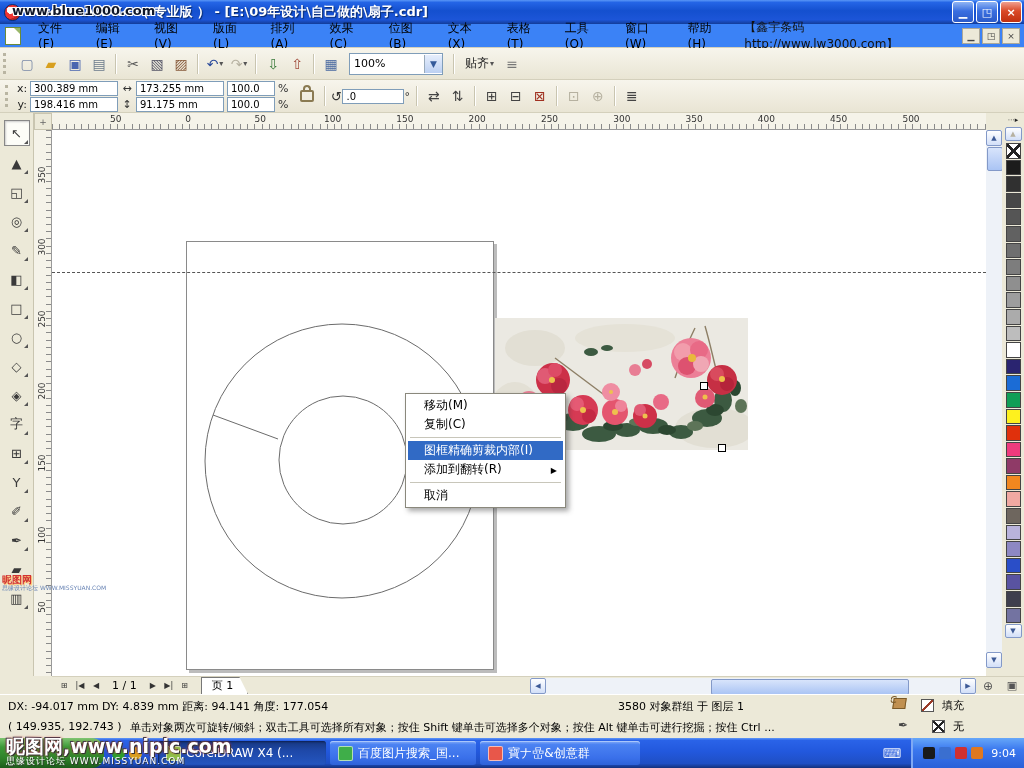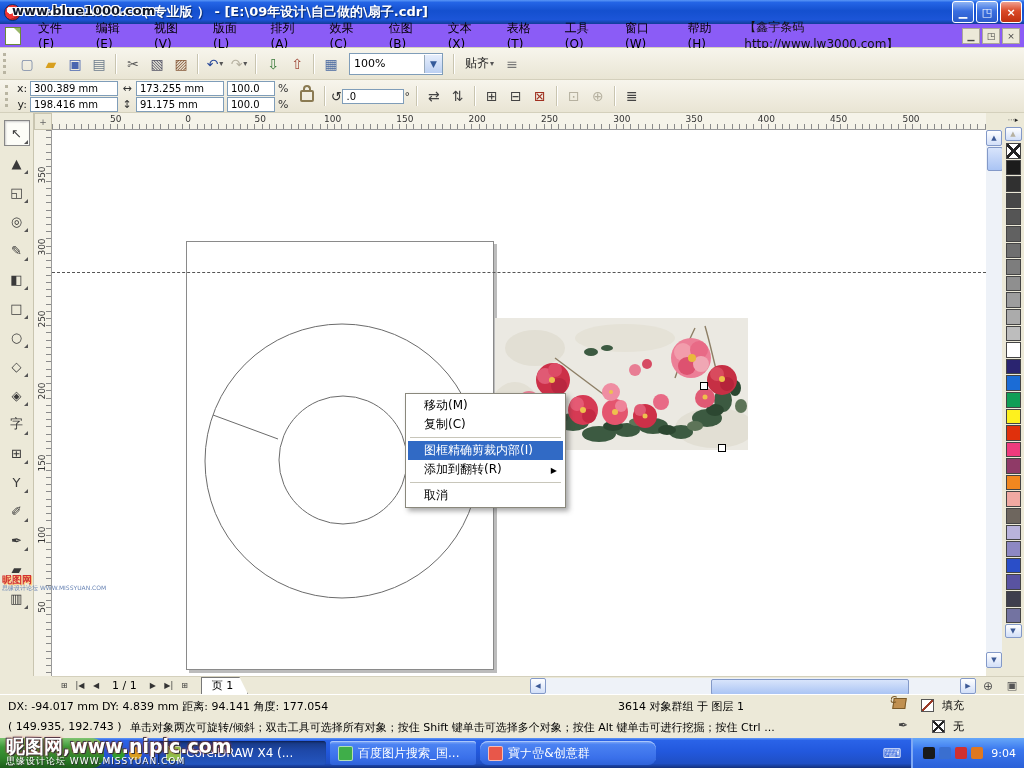--- a/index.html
+++ b/index.html
@@ -12,21 +12,21 @@
   #app-icon{width:15px;height:15px;border-radius:50%;margin-right:4px;flex:none;
     background:radial-gradient(circle at 35% 35%,#fff 0 25%,#e33 26% 60%,#b22 61%);border:1px solid #0a2a6a}
   #title-text{flex:1;font-size:13px;text-shadow:1px 1px 1px #0a2a6a;white-space:nowrap;overflow:hidden}
   .winbtn{width:20px;height:20px;margin-right:2px;border:1px solid #fff;border-radius:3px;flex:none;
     display:flex;align-items:center;justify-content:center;color:#fff;font-size:11px;
     background:linear-gradient(180deg,#8fb4f4,#3a6fe0 45%,#2a5ac8)}
   .winbtn.close{background:linear-gradient(180deg,#f0a090,#da4a28 45%,#c03010)}
   #tb-watermark{position:absolute;left:12px;top:3px;color:#0f172a;font-size:13px;font-weight:bold;
     text-shadow:1px 1px 0 #fff,-1px -1px 0 #fff,1px -1px 0 #fff,-1px 1px 0 #fff;z-index:50}
   
-  #menubar{position:absolute;left:0;top:24px;width:1024px;height:24px;background:#8b5cf6;
+  #menubar{position:absolute;left:0;top:24px;width:1024px;height:24px;background:#3b82f6;
     border-bottom:1px solid #d4d0bc;display:flex;align-items:center;box-sizing:border-box;padding-left:3px}
   #doc-icon{width:14px;height:16px;background:#fff;border:1px solid #6a8a3a;margin:0 8px 0 2px;position:relative;flex:none}
   #doc-icon::after{content:"";position:absolute;right:0;top:0;border:3px solid #9ab86a;border-left-color:transparent;border-bottom-color:transparent}
   .menu-item{padding:3px 9px;color:#000;cursor:default}
   #menu-promo{margin-left:6px;color:#111}
   #mdi-btns{margin-left:auto;display:flex;margin-right:4px}
   .mdibtn{width:16px;height:14px;border:1px solid #aca899;background:#ece9d8;margin-left:2px;
     display:flex;align-items:center;justify-content:center;font-size:9px;color:#444}
   
   .bar{position:absolute;left:0;width:1024px;background:linear-gradient(180deg,#f7f5ec,#e9e5d4);
@@ -517,21 +517,21 @@
       <div class="sthumb" style="position:absolute;left:165px;top:1px;width:196px;height:14px"></div>
     </div>
     <div class="sbtn" style="width:16px;height:16px">▶</div>
   </div>
   <div class="navbtn" style="position:absolute;left:928px;font-size:12px;color:#555">⊕</div>
   <div class="navbtn" style="position:absolute;left:952px;font-size:11px;color:#555">▣</div>
 </div>
 
 <div id="statusbar">
   <div class="stx" style="left:8px;top:4px">DX: -94.017 mm DY: 4.839 mm 距离: 94.141 角度: 177.054</div>
-  <div class="stx" style="left:618px;top:4px">3614 对象群组 于 图层 1</div>
+  <div class="stx" style="left:618px;top:4px">3580 对象群组 于 图层 1</div>
   <div class="indic" style="right:118px;top:3px">
     <div id="bucket-icon"></div>
   </div>
   <div class="indic" style="right:60px;top:3px">
     <div class="ind-swatch fillslash"></div>
     <span>填充</span>
   </div>
   <div class="stx" style="left:8px;top:25px">( 149.935, 192.743 )</div>
   <div class="stx" style="left:130px;top:25px;max-width:680px;overflow:hidden">单击对象两次可旋转/倾斜；双击工具可选择所有对象；按住 Shift 键单击可选择多个对象；按住 Alt 键单击可进行挖掘；按住 Ctrl ...</div>
   <div class="indic" style="right:116px;top:24px">
@@ -549,21 +549,21 @@
   <div class="qlicon" style="background:#d8a020;margin-left:4px;margin-right:14px"></div>
   <div id="task-buttons" style="display:flex;align-items:center">
       <div class="taskbtn active" style="width: 168px;">
         <div class="tb-ic" style="background: rgb(143, 192, 74);"></div>
         <div style="overflow: hidden;">CorelDRAW X4 (...</div>
       </div>
       <div class="taskbtn" style="width: 146px;">
         <div class="tb-ic" style="background: rgb(63, 174, 73);"></div>
         <div style="overflow: hidden;">百度图片搜索_国...</div>
       </div>
-      <div class="taskbtn" style="width: 176px; border-radius: 8px;">
+      <div class="taskbtn" style="width: 160px;">
         <div class="tb-ic" style="background: rgb(232, 87, 74);"></div>
         <div style="overflow: hidden;">寶ナ嵒&amp;创意群</div>
       </div>
     </div>
   <div id="kbd-icon">⌨</div>
   <div id="tray">
     <div id="tray-icons" style="display:flex;gap:4px">
         <div class="tricon" style="background: rgb(26, 26, 26);"></div>
         <div class="tricon" style="background: rgb(58, 111, 208);"></div>
         <div class="tricon" style="background: rgb(208, 48, 48);"></div>

